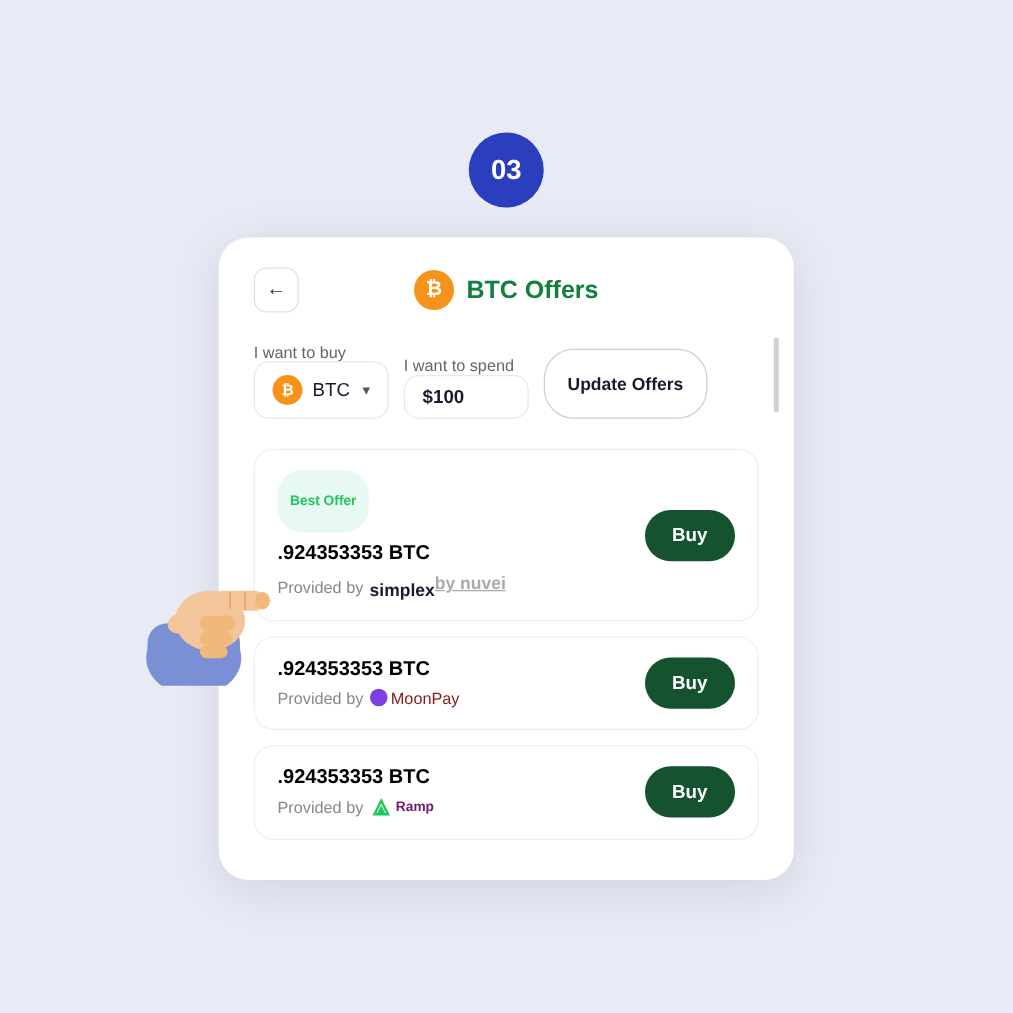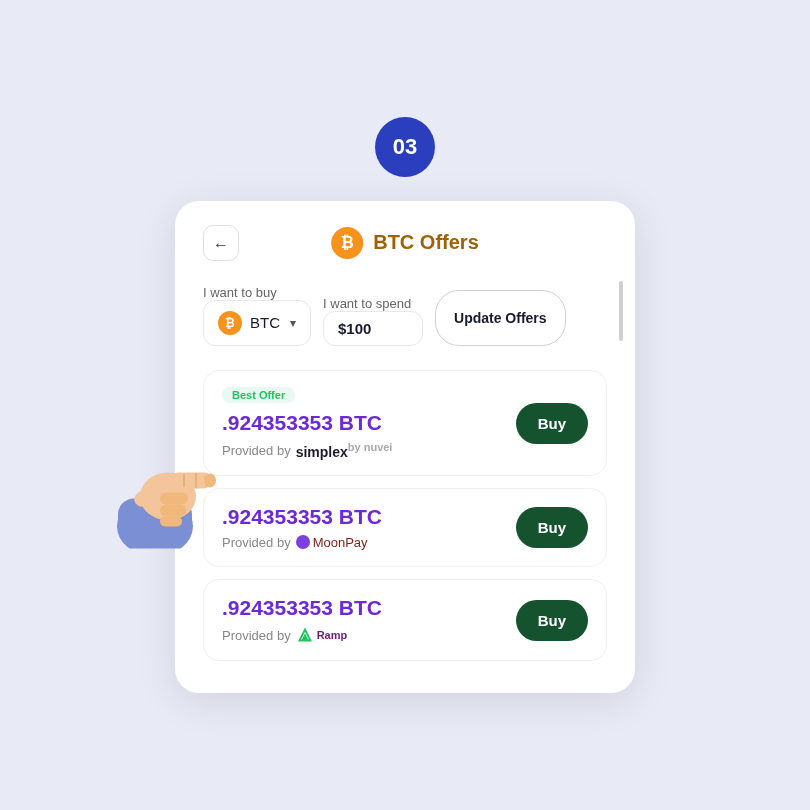--- a/index.html
+++ b/index.html
@@ -91,21 +91,21 @@
       align-items: center;
       justify-content: center;
       color: white;
       font-weight: 900;
       font-size: 16px;
     }
 
     .header-title-text {
       font-size: 20px;
       font-weight: 700;
-      color: #a16207;
+      color: #15803d;
     }
 
     
     .card::after {
       content: '';
       position: absolute;
       right: 12px;
       top: 80px;
       width: 4px;
       height: 60px;
@@ -214,51 +214,52 @@
       flex-direction: column;
       gap: 4px;
     }
 
     .best-offer-badge {
       display: inline-block;
       background: #e8f8f2;
       color: #22c55e;
       font-size: 11px;
       font-weight: 600;
-      padding: 2px 10px;
+      padding: 19px 10px;
       border-radius: 20px;
       margin-bottom: 4px;
       width: fit-content;
     }
 
     .offer-amount {
-      font-size: 21px;
+      font-size: 16px;
       font-weight: 700;
-      color: #6d28d9;
+      color: #000000;
     }
 
     .offer-provider {
       display: flex;
       align-items: center;
       gap: 5px;
       font-size: 13px;
       color: #888;
       margin-top: 2px;
     }
 
     .simplex-logo {
       color: #1a1a2e;
       font-weight: 800;
       font-size: 14px;
     }
 
     .simplex-nuvel {
-      font-size: 11px;
+      font-size: 14px;
       color: #aaa;
       vertical-align: super;
+      text-decoration: underline;
     }
 
     .moonpay-logo {
       display: flex;
       gap: 3px;
       font-size: 13px;
       font-weight: 400;
       color: #7f1d1d;
     }
 

